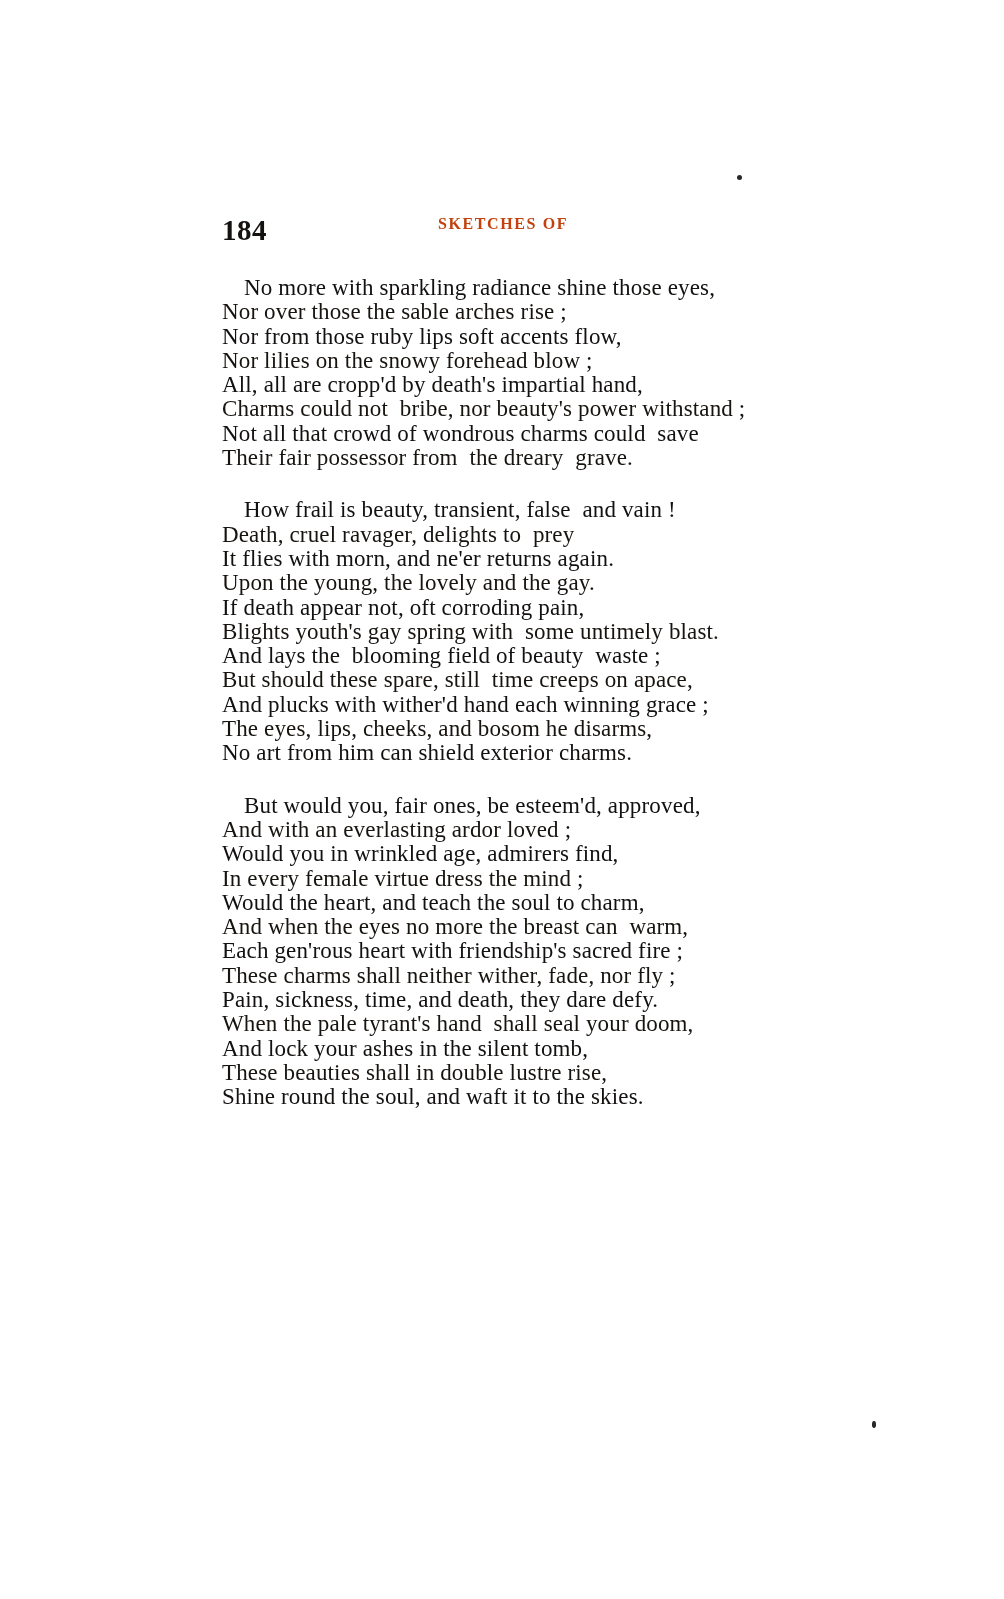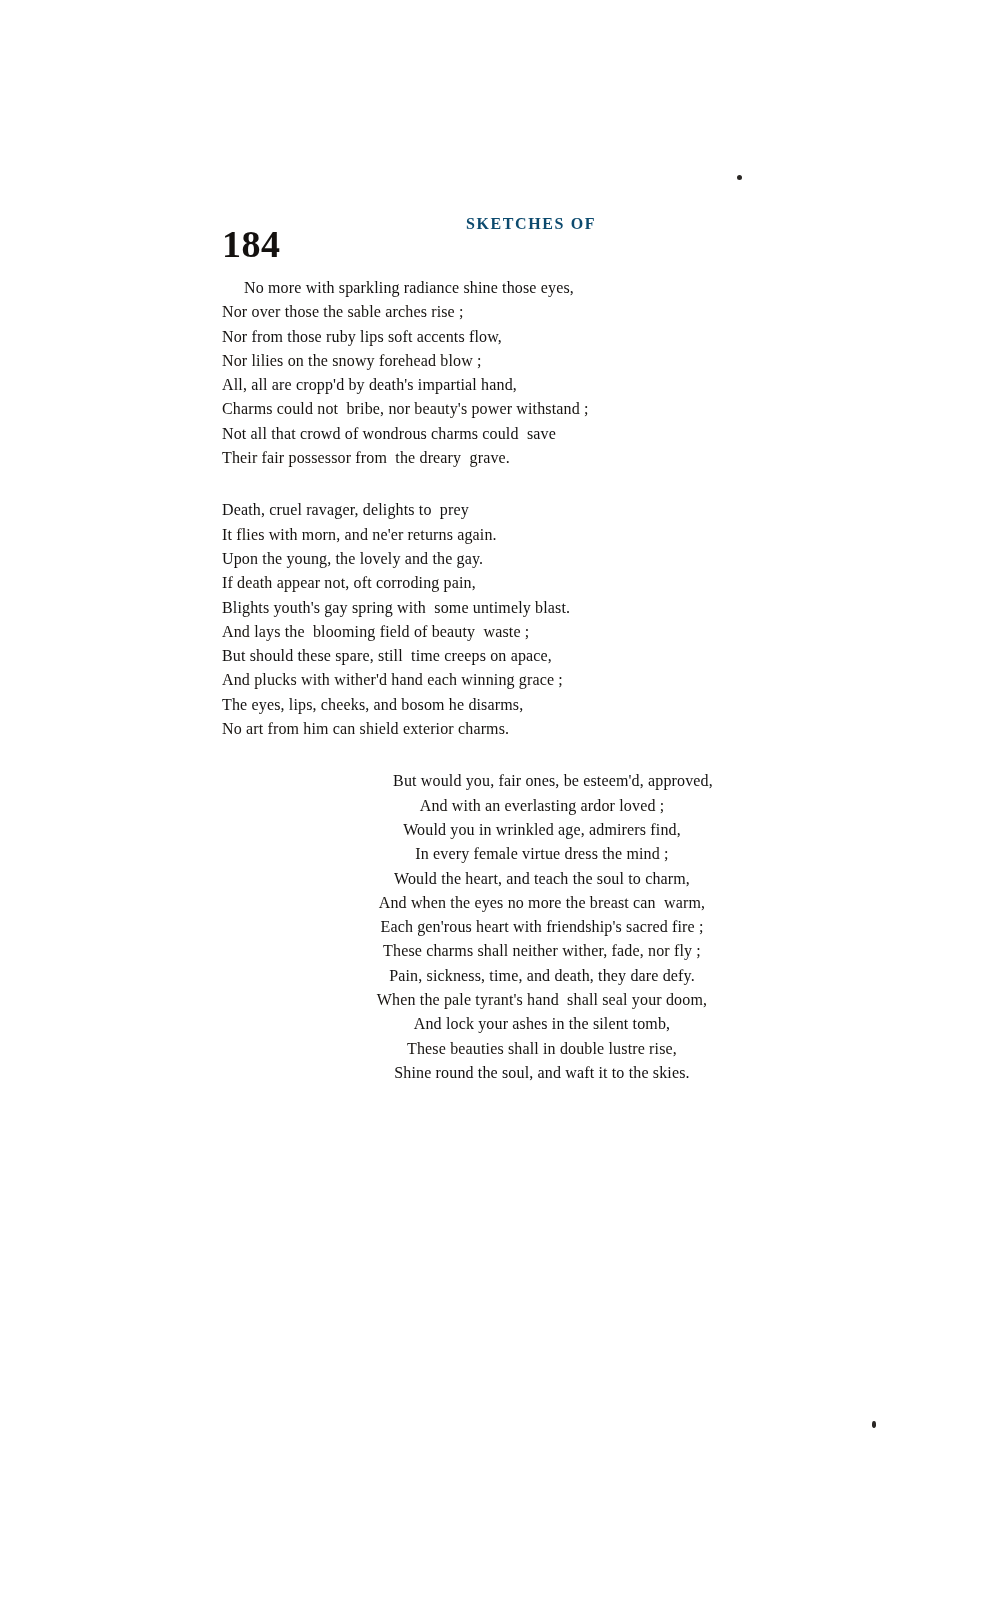--- a/index.html
+++ b/index.html
@@ -44,53 +44,52 @@
   .header {
     position: absolute;
     left: 222px;
     top: 206px;
     width: 560px;
     height: 42px;
   }
   .folio {
     position: absolute;
     left: 0;
-    top: 16px;
-    font-size: 38px;
+    top: 8px;
+    font-size: 29px;
     font-weight: bold;
     letter-spacing: 0.5px;
     color: #14110f;
   }
   .running-head {
     position: absolute;
-    left: 244px;
+    left: 216px;
     top: 9px;
     font-size: 16px;
     font-weight: bold;
     letter-spacing: 1.6px;
-    color: #0c4a6e;
+    color: #c2410c;
   }
 
   .body-text {
     position: absolute;
     left: 222px;
     top: 276px;
     width: 640px;
   }
 
   .stanza {
     margin: 0 0 28px 0;
   }
   .stanza:last-child {
     margin-bottom: 8px;
-    text-align: center;
   }
 
   .line {
-    font-size: 16px;
+    font-size: 23px;
     line-height: 24.3px;
     letter-spacing: 0.15px;
     white-space: pre-wrap;
     color: #121010;
   }
   .line.indent {
     text-indent: 22px;
   }
 
   
@@ -117,20 +116,21 @@
       <div class="line">Nor over those the sable arches rise ;</div>
       <div class="line">Nor from those ruby lips soft accents flow,</div>
       <div class="line">Nor lilies on the snowy forehead blow ;</div>
       <div class="line">All, all are cropp'd by death's impartial hand,</div>
       <div class="line">Charms could not  bribe, nor beauty's power withstand ;</div>
       <div class="line">Not all that crowd of wondrous charms could  save</div>
       <div class="line">Their fair possessor from  the dreary  grave.</div>
     </div>
 
     <div class="stanza">
+      <div class="line indent">How frail is beauty, transient, false  and vain !</div>
       <div class="line">Death, cruel ravager, delights to  prey</div>
       <div class="line">It flies with morn, and ne'er returns again.</div>
       <div class="line">Upon the young, the lovely and the gay.</div>
       <div class="line">If death appear not, oft corroding pain,</div>
       <div class="line">Blights youth's gay spring with  some untimely blast.</div>
       <div class="line">And lays the  blooming field of beauty  waste ;</div>
       <div class="line">But should these spare, still  time creeps on apace,</div>
       <div class="line">And plucks with wither'd hand each winning grace ;</div>
       <div class="line">The eyes, lips, cheeks, and bosom he disarms,</div>
       <div class="line">No art from him can shield exterior charms.</div>

